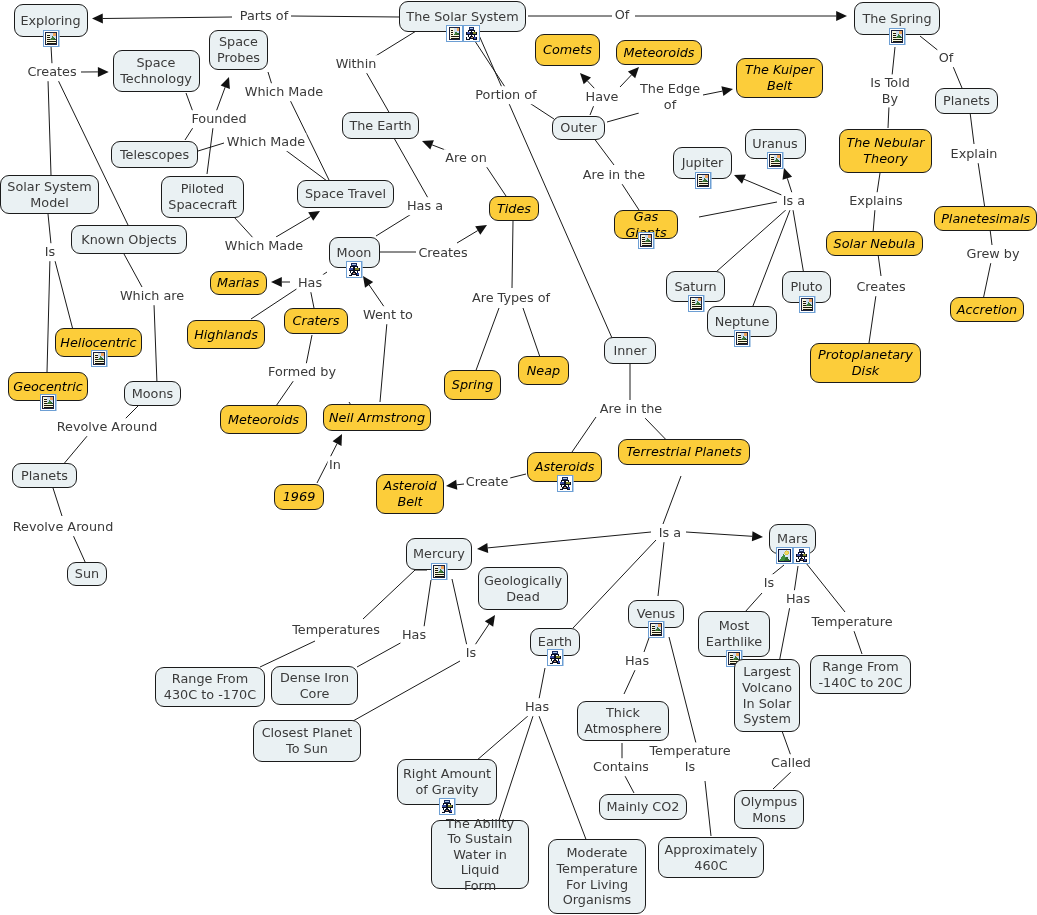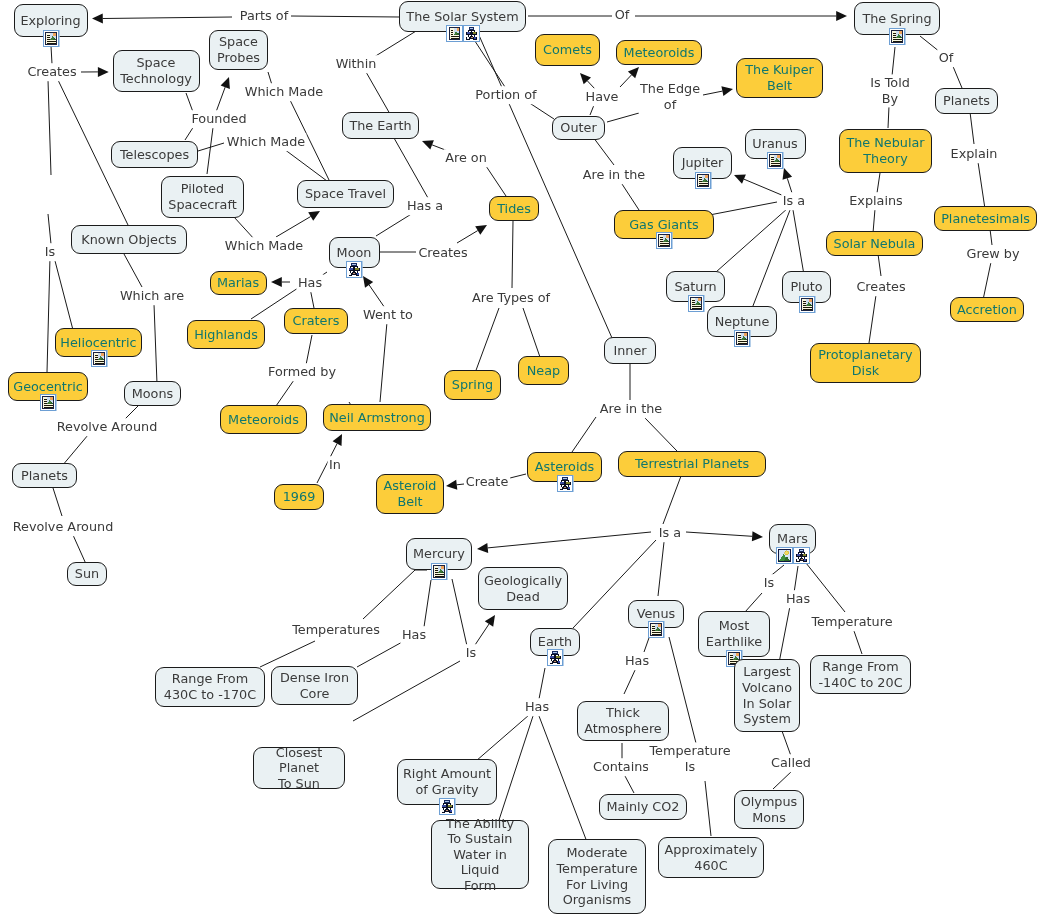--- a/index.html
+++ b/index.html
@@ -6,21 +6,21 @@
   html,body{margin:0;padding:0;background:#fff;}
   body{width:1037px;height:915px;font-family:"DejaVu Sans",sans-serif;overflow:hidden;}
   #map{position:relative;width:1037px;height:915px;background:#fff;}
   svg.edges{position:absolute;left:0;top:0;width:1037px;height:915px;}
   svg.edges line{stroke:#1a1a1a;stroke-width:1;}
   svg.edges polygon.arrow{fill:#111;}
   .node{position:absolute;box-sizing:border-box;display:flex;align-items:center;justify-content:center;
         text-align:center;border:1.3px solid #1b1b1b;border-radius:9px;font-size:12.8px;line-height:15.6px;
         color:#3a3a3a;padding:0 4px;z-index:5;}
   .node.light{background:#eaf1f3;}
-  .node.gold{background:#fccd3a;color:#0f766e;}
+  .node.gold{background:#fccd3a;color:#000000;font-style:italic;}
   .icons{position:absolute;display:flex;left:50%;transform:translateX(-50%);z-index:9;}
   .ico{width:17px;height:17px;display:block;line-height:0;}
   .lbl{position:absolute;color:#3a3a3a;font-size:12.8px;line-height:15.6px;text-align:center;
        white-space:nowrap;transform:translate(-50%,-50%);z-index:7;background:#fff;padding:1px 1.5px;}
 </style>
 </head>
 <body>
 
 <div id="map">
 <svg class="edges" viewBox="0 0 1037 915" xmlns="http://www.w3.org/2000/svg">
@@ -181,20 +181,23 @@
     </div>
 <div class="node light" style="left:209px;top:30px;width:59px;height:40px">
       <span>Space<br>Probes</span>
     </div>
 <div class="node light" style="left:111px;top:141px;width:87px;height:27px">
       <span>Telescopes</span>
     </div>
 <div class="node light" style="left:161px;top:176px;width:83px;height:42px">
       <span>Piloted<br>Spacecraft</span>
     </div>
+<div class="node light" style="left:0px;top:175px;width:99px;height:39px">
+      <span>Solar System<br>Model</span>
+    </div>
 <div class="node light" style="left:71px;top:225px;width:116px;height:29px">
       <span>Known Objects</span>
     </div>
 <div class="node light" style="left:297px;top:180px;width:97px;height:28px">
       <span>Space Travel</span>
     </div>
 <div class="node light" style="left:342px;top:112px;width:77px;height:27px">
       <span>The Earth</span>
     </div>
 <div class="node light" style="left:328.5px;top:237px;width:51px;height:31px">
@@ -386,21 +389,21 @@
 <path d="M7.9 9.6 L10.1 5.9 L12.2 9.6 Z" fill="#3f7a3a"></path>
 <path d="M10.4 9.6 L11.8 7.2 L13.3 9.6 Z" fill="#2a5f28"></path>
 <rect x="4.7" y="4.5" width="2.6" height="1.1" fill="#1a1708"></rect>
 <rect x="4.7" y="6.6" width="2.6" height="1.1" fill="#1a1708"></rect>
 <rect x="4.7" y="8.7" width="2.6" height="1.1" fill="#1a1708"></rect>
 <rect x="4.7" y="10.6" width="8.6" height="1.2" fill="#1a1708"></rect>
 <rect x="4.7" y="12.5" width="8.6" height="1.2" fill="#1a1708"></rect>
 </svg></span>
       </span>
     </div>
-<div class="node gold" style="left:614px;top:210px;width:100px;height:29px">
+<div class="node gold" style="left:614px;top:210px;width:64px;height:29px">
       <span>Gas Giants</span>
       <span class="icons" style="top:21.3px">
         <span class="ico"><svg width="17" height="17" viewBox="0 0 17 17" xmlns="http://www.w3.org/2000/svg" shape-rendering="crispEdges">
 <rect x="0" y="0" width="17" height="17" fill="#ffffff"></rect>
 <path d="M0 0h17v1.4H0zM0 15.6h17V17H0zM0 0h1.4v17H0zM15.6 0h1.4v17h-1.4z" fill="#6d9fd4"></path>
 <path d="M2.6 2h11.8v13H2.6z" fill="#1b2340"></path>
 <rect x="3.8" y="3.2" width="9.5" height="10.7" fill="#f9f7e0"></rect>
 <rect x="7.9" y="3.2" width="5.4" height="6.4" fill="#cddcf0"></rect>
 <rect x="10.6" y="3.2" width="2.7" height="2.3" fill="#efa45b"></rect>
 <path d="M7.9 9.6 L10.1 5.9 L12.2 9.6 Z" fill="#3f7a3a"></path>
@@ -494,21 +497,21 @@
 <path d="M4.9 9.1h1v2.7h-1zM11.1 9.1h1v2.7h-1z" fill="#0a0f22"></path>
 <path d="M3.2 11.6h3.4v3H3.2z" fill="#0a0f22"></path>
 <rect x="3.9" y="12.2" width="2" height="1.8" fill="#f4f4f4"></rect>
 <path d="M6.9 11h3.4v3H6.9z" fill="#0a0f22"></path>
 <rect x="7.6" y="11.6" width="2" height="1.8" fill="#c08a6a"></rect>
 <path d="M10.4 11.6h3.4v3h-3.4z" fill="#0a0f22"></path>
 <rect x="11.1" y="12.2" width="2" height="1.8" fill="#3148a8"></rect>
 </svg></span>
       </span>
     </div>
-<div class="node gold" style="left:618px;top:451px;width:148px;height:26px">
+<div class="node gold" style="left:618px;top:439px;width:132px;height:26px">
       <span>Terrestrial Planets</span>
     </div>
 <div class="node light" style="left:854px;top:2px;width:86px;height:33px">
       <span>The Spring</span>
       <span class="icons" style="top:25.3px">
         <span class="ico"><svg width="17" height="17" viewBox="0 0 17 17" xmlns="http://www.w3.org/2000/svg" shape-rendering="crispEdges">
 <rect x="0" y="0" width="17" height="17" fill="#ffffff"></rect>
 <path d="M0 0h17v1.4H0zM0 15.6h17V17H0zM0 0h1.4v17H0zM15.6 0h1.4v17h-1.4z" fill="#6d9fd4"></path>
 <path d="M2.6 2h11.8v13H2.6z" fill="#1b2340"></path>
 <rect x="3.8" y="3.2" width="9.5" height="10.7" fill="#f9f7e0"></rect>
@@ -647,21 +650,21 @@
     </div>
 <div class="node light" style="left:734px;top:790px;width:70px;height:39px">
       <span>Olympus<br>Mons</span>
     </div>
 <div class="node light" style="left:155px;top:667px;width:110px;height:40px">
       <span>Range From<br>430C to -170C</span>
     </div>
 <div class="node light" style="left:271px;top:666px;width:87px;height:39px">
       <span>Dense Iron<br>Core</span>
     </div>
-<div class="node light" style="left:253px;top:747px;width:92px;height:42px">
+<div class="node light" style="left:253px;top:720px;width:108px;height:42px">
       <span>Closest Planet<br>To Sun</span>
     </div>
 <div class="node light" style="left:530px;top:628px;width:50px;height:28px">
       <span>Earth</span>
       <span class="icons" style="top:20.3px">
         <span class="ico"><svg width="17" height="17" viewBox="0 0 17 17" xmlns="http://www.w3.org/2000/svg" shape-rendering="crispEdges">
 <rect x="0" y="0" width="17" height="17" fill="#ffffff"></rect>
 <path d="M0 0h17v1.4H0zM0 15.6h17V17H0zM0 0h1.4v17H0zM15.6 0h1.4v17h-1.4z" fill="#6d9fd4"></path>
 <path d="M7.8 5h1.4v7.3H7.8z" fill="#0a0f22"></path>
 <path d="M4.9 5.2h7.2v1H4.9z" fill="#0a0f22"></path>

